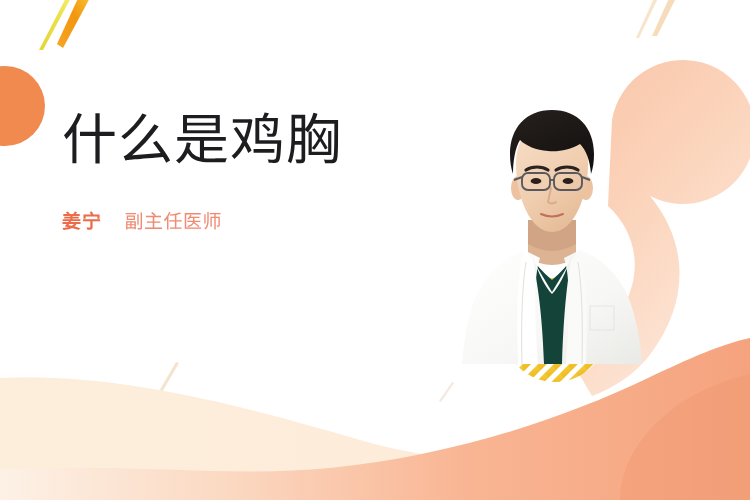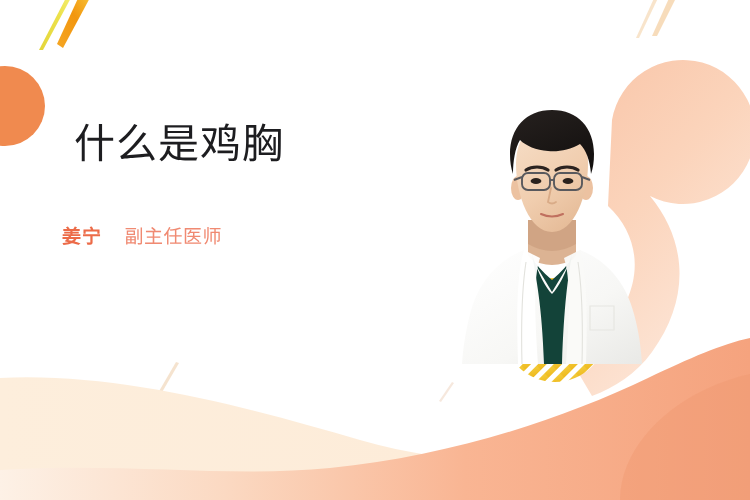--- a/index.html
+++ b/index.html
@@ -31,30 +31,30 @@
 
   
   .text-block {
     position: absolute;
     left: 62px;
     top: 108px;
     width: 380px;
     z-index: 6;
   }
   .title {
-    font-size: 41px;
+    font-size: 55px;
     line-height: 1.18;
     letter-spacing: 1px;
     color: #1d1d20;
     font-weight: 400;
-    margin: 12px;
+    margin: 0;
     white-space: nowrap;
   }
   .doctor-meta {
-    margin-top: 52px;
+    margin-top: 32px;
   }
   .meta-line {
     font-size: 19px;
     line-height: 34px;
     color: #ef7f62;
     letter-spacing: 0.5px;
     white-space: nowrap;
   }
   .meta-name {
     font-weight: 700;

